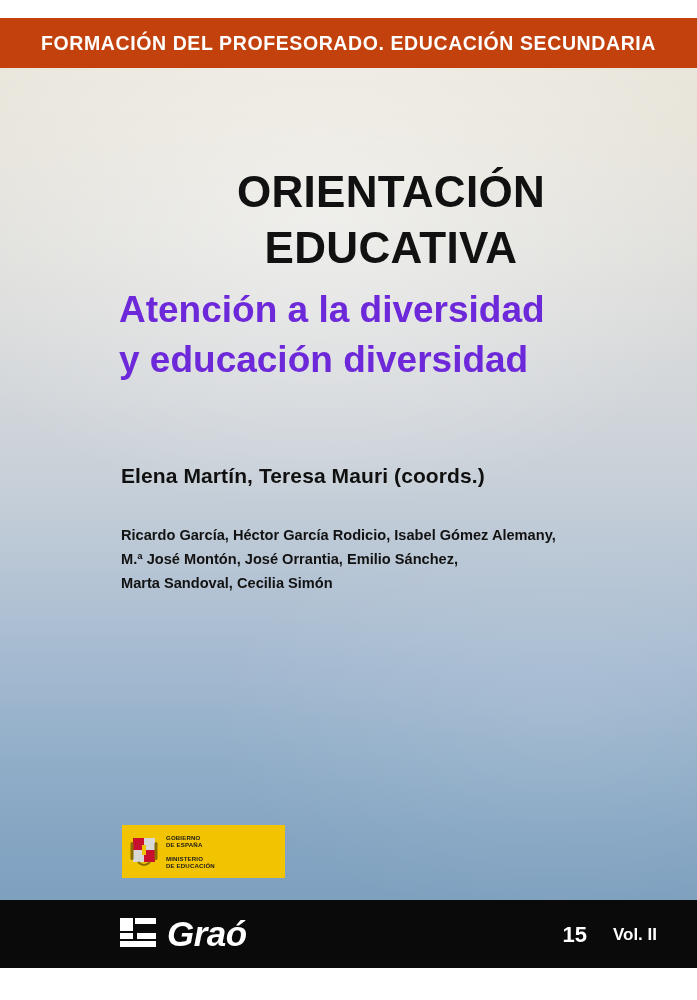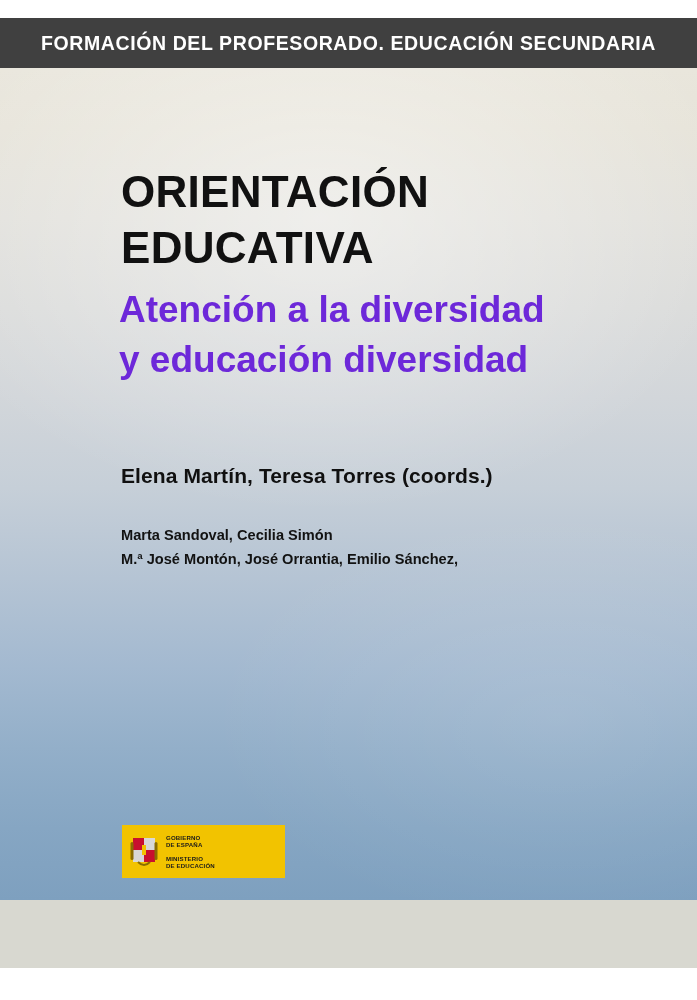--- a/index.html
+++ b/index.html
@@ -14,21 +14,21 @@
     overflow: hidden;
     font-family: "Liberation Sans", sans-serif;
     background: #d8d8d0;
   }
 
   
   .top-banner {
     position: absolute;
     left: 0; top: 18px;
     width: 697px; height: 50px;
-    background: #404040;
+    background: #c2410c;
     display: flex;
     align-items: center;
     justify-content: center;
   }
   .top-banner-text {
     color: #ffffff;
     font-size: 19.5px;
     font-weight: bold;
     letter-spacing: 0.6px;
     white-space: nowrap;
@@ -72,20 +72,21 @@
   .title-main {
     position: absolute;
     left: 121px;
     top: 96px;
     width: 540px;
     color: #111111;
     font-size: 44px;
     line-height: 56px;
     font-weight: bold;
     letter-spacing: 0.3px;
+    text-align: center;
   }
   .title-main .l2 { display: block; }
   .title-sub {
     position: absolute;
     left: 119px;
     top: 217px;
     width: 560px;
     color: #6d28d9;
     font-size: 37px;
     line-height: 50px;
@@ -225,25 +226,26 @@
     <div class="title-main">
       <span>ORIENTACIÓN</span>
       <span class="l2">EDUCATIVA</span>
     </div>
 
     <div class="title-sub">
       <span>Atención a la diversidad</span>
       <span class="l2">y educación diversidad</span>
     </div>
 
-    <div class="coords">Elena Martín, Teresa Torres (coords.)</div>
+    <div class="coords">Elena Martín, Teresa Mauri (coords.)</div>
 
     <div class="authors">
+      <span>Ricardo García, Héctor García Rodicio, Isabel Gómez Alemany,</span>
+      <span>M.ª José Montón, José Orrantia, Emilio Sánchez,</span>
       <span>Marta Sandoval, Cecilia Simón</span>
-      <span>M.ª José Montón, José Orrantia, Emilio Sánchez,</span>
     </div>
 
     <div class="ministry">
       <div class="coat">
         <svg width="30" height="38" viewBox="0 0 30 38">
           <rect x="4" y="5" width="22" height="24" rx="2" fill="#c8102e"></rect>
           <rect x="4" y="5" width="11" height="12" fill="#c8102e"></rect>
           <rect x="15" y="5" width="11" height="12" fill="#d8d8d8"></rect>
           <rect x="4" y="17" width="11" height="12" fill="#d8d8d8"></rect>
           <rect x="15" y="17" width="11" height="12" fill="#c8102e"></rect>
@@ -261,16 +263,33 @@
         </div>
         <div class="grp">
           <b>MINISTERIO</b>
           <b>DE EDUCACIÓN</b>
         </div>
       </div>
     </div>
 
   </div>
 
+  <div class="bottom-bar">
+    <div class="grao-logo">
+      <div class="grao-mark">
+        <svg width="40" height="40" viewBox="0 0 40 40">
+          <rect x="0" y="0" width="40" height="40" fill="#0a0a0a"></rect>
+          <rect x="2" y="4" width="13" height="13" fill="#ffffff"></rect>
+          <rect x="17" y="4" width="21" height="6" fill="#ffffff"></rect>
+          <rect x="2" y="19" width="13" height="6" fill="#ffffff"></rect>
+          <rect x="2" y="27" width="36" height="6" fill="#ffffff"></rect>
+          <rect x="19" y="19" width="19" height="6" fill="#ffffff"></rect>
+        </svg>
+      </div>
+      <div class="grao-word">Graó</div>
+    </div>
+    <div class="series-number">15</div>
+    <div class="volume">Vol. II</div>
+  </div>
 
   <div class="bottom-white"></div>
 
 </div>
 
 </body></html>

